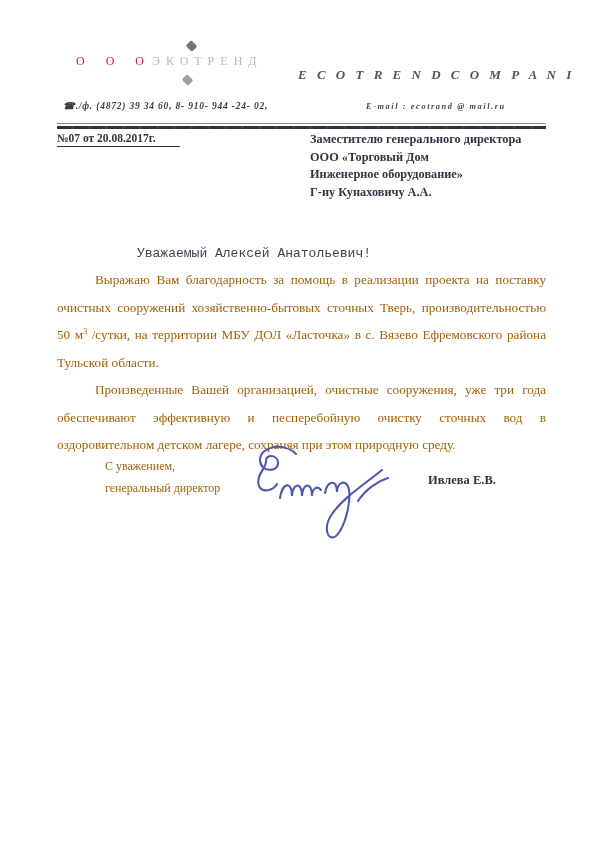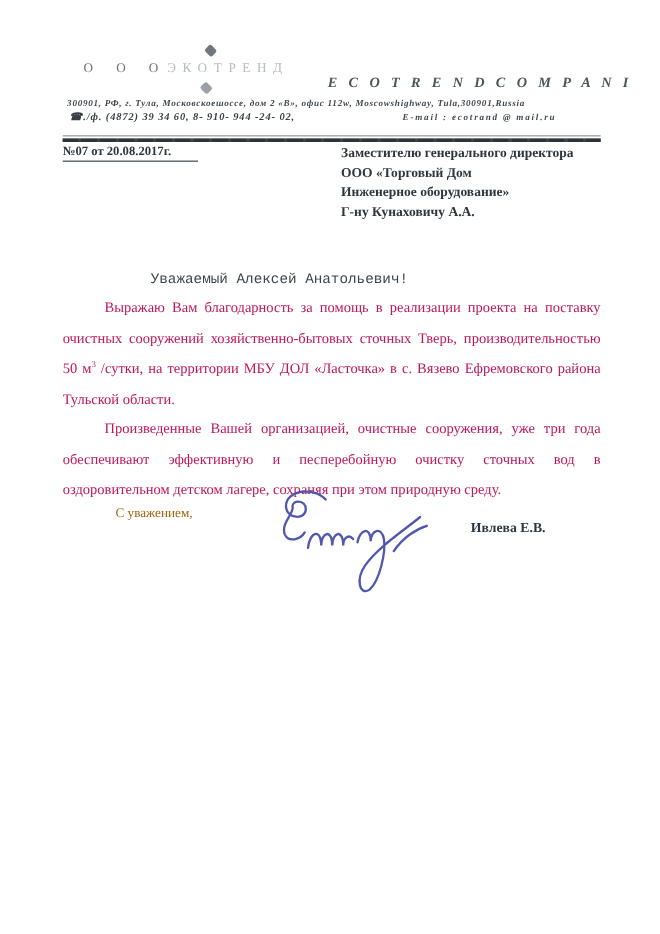--- a/index.html
+++ b/index.html
@@ -3,21 +3,21 @@
 <meta charset="utf-8">
 <style>
   html,body { margin:0; padding:0; background:#ffffff; }
   .page {
     position:relative; width:600px; height:849px; background:#ffffff;
     font-family:"Liberation Serif", serif; overflow:hidden;
   }
   
   .logo-ooo {
     position:absolute; left:76px; top:54px;
-    font-size:12px; letter-spacing:9px; color:#737373;
+    font-size:12px; letter-spacing:9px; color:#be185d;
   }
   .logo-name {
     position:absolute; left:152px; top:54px;
     font-size:12px; letter-spacing:6px; color:#b6bcc2;
   }
   .diamond {
     position:absolute; width:9px; height:8px;
     transform:rotate(45deg); border-radius:2px;
   }
   .diamond.top { left:187px; top:42px; background:#70767c; }
@@ -66,21 +66,21 @@
     font-weight:bold; font-size:12.3px; line-height:17.6px; color:#2e363e;
   }
   
   .salutation {
     position:absolute; left:0; top:246px; width:508px;
     text-align:center; font-size:13px; color:#3c444c;font-family:Liberation Mono, monospace;
   }
   .body-text {
     position:absolute; left:57px; top:266px; width:489px;
     font-size:13.2px; line-height:27.5px; text-align:justify;
-    color:#be185d;
+    color:#a16207;
   }
   .body-text p { margin:0; text-indent:38px; }
   .body-text sup { font-size:8px; line-height:0; }
   
   .closing {
     position:absolute; left:105px; top:455px;
     font-size:12px; line-height:22px; color:#a16207;
   }
   .signer-name {
     position:absolute; left:428px; top:473px;
@@ -92,21 +92,20 @@
 <body>
 
 <div class="page">
 
   <span class="logo-ooo">О О О</span>
   <span class="logo-name">ЭКОТРЕНД</span>
   <span class="diamond top"></span>
   <span class="diamond bottom"></span>
 
   <div class="company-name">E C O T R E N D   C O M P A N I</div>
-  <div class="address-line">300901, РФ, г. Тула, Московскоешоссе, дом 2 «В», офис 112w, Moscowshighway, Tula,300901,Russia</div>
   <div class="phone-line1">☎./ф. (4872) 39 34 60,  8- 910- 944 -24- 02,</div>
   <div class="email-right">E-mail : ecotrand @ mail.ru</div>
 
   <div class="header-rule">
       <div class="bar"></div>
     </div>
 
   <div class="ref-number">№07 от 20.08.2017г.</div>
 
   <div class="recipient">
@@ -118,20 +117,21 @@
 
   <div class="salutation">Уважаемый Алексей Анатольевич!</div>
 
   <div class="body-text">
     <p><span>Выражаю Вам благодарность за помощь в реализации проекта на поставку очистных сооружений хозяйственно-бытовых сточных Тверь, производительностью 50 м</span><sup>3</sup><span> /сутки, на территории МБУ ДОЛ «Ласточка» в с. Вязево Ефремовского района Тульской области.</span></p>
     <p>Произведенные Вашей организацией, очистные сооружения, уже три года обеспечивают эффективную и песперебойную очистку сточных вод в оздоровительном детском лагере, сохраняя при этом природную среду.</p>
   </div>
 
   <div class="closing">
     <div>С уважением,</div>
+    <div>генеральный директор</div>
   </div>
 
   <svg class="signature-svg" width="156" height="104" viewBox="0 0 156 104" fill="none">
     <g stroke="#4f58ae" stroke-width="2.1" stroke-linecap="round" fill="none">
       <path d="M 50,13 C 38,1 14,5 14,19 C 14,31 32,32 32,22 C 32,13 19,13 20,20 C 21,26 9,35 13,45 C 16,52 27,50 31,43"></path>
       <path d="M 34,57 C 36,42 46,39 46,55 C 46,43 56,39 56,55 C 56,43 66,39 66,55 C 66,48 71,44 75,49"></path>
       <path d="M 79,52 C 81,40 91,37 91,51 C 91,41 101,37 103,49 C 105,61 99,87 90,95 C 81,101 77,86 86,73 C 97,57 120,42 136,29"></path>
       <path d="M 112,60 C 120,48 132,40 142,37"></path>
     </g>
   </svg>

